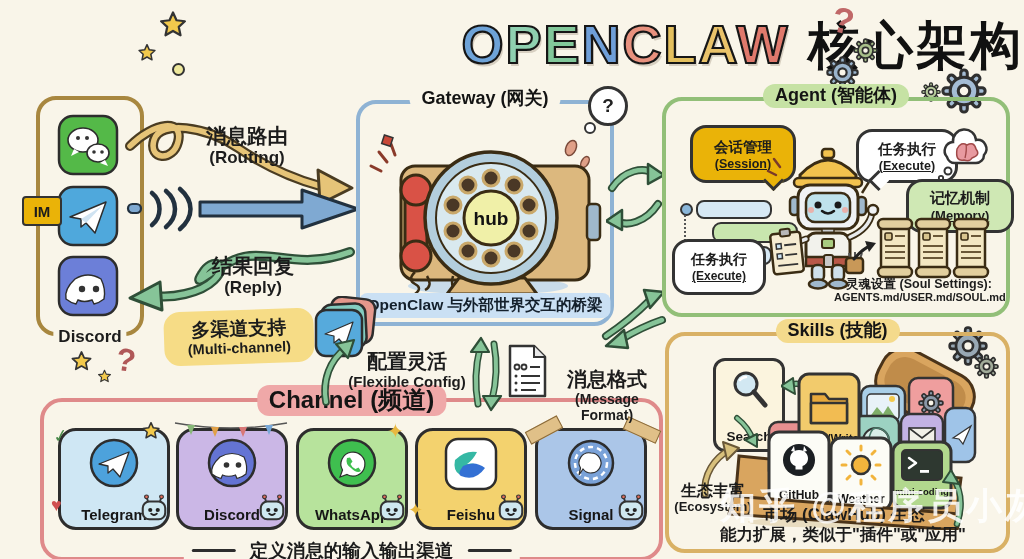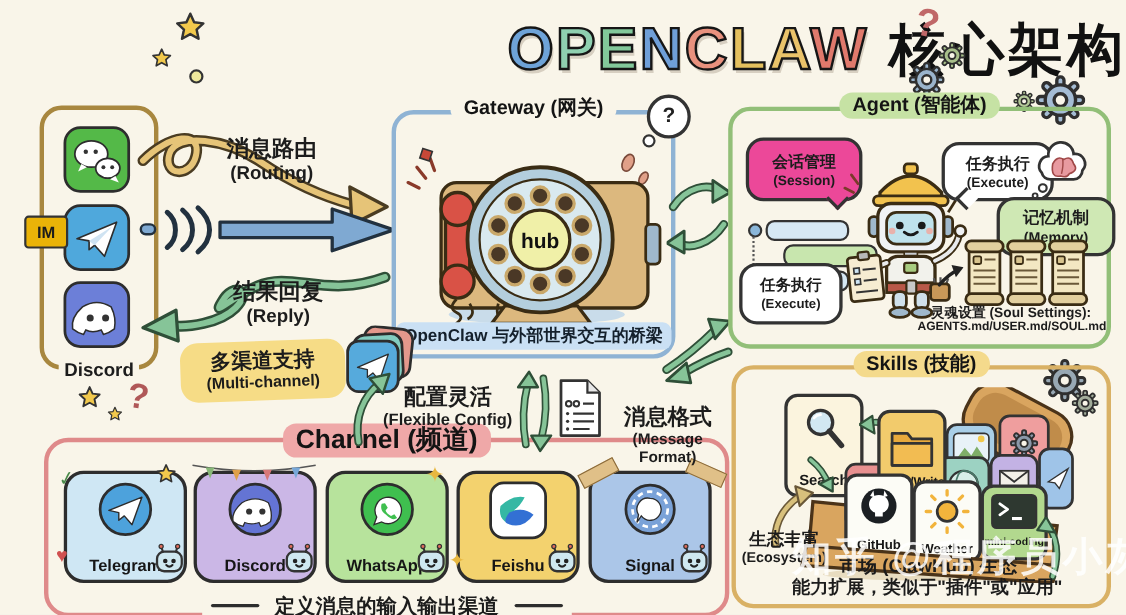--- a/index.html
+++ b/index.html
@@ -13,21 +13,21 @@
   #title-row{left:0;right:0;top:12px;text-align:right;white-space:nowrap;margin-left:16px;}
   #title-row .lt{font-size:54px;font-weight:900;-webkit-text-stroke:2.2px #161616;letter-spacing:2px;text-shadow:2px 3px 0 rgba(60,40,10,.18);}
   .lt0{color:#6ea3d8}.lt1{color:#8fd0b0}.lt2{color:#82c89a}.lt3{color:#6f9fd8}
   .lt4{color:#e8917e}.lt5{color:#e4c05e}.lt6{color:#eac36a}.lt7{color:#e0796c}
   #title-suffix{font-size:51px;font-weight:900;color:#111;margin-left:14px;letter-spacing:3px;}
   
   .frame{position:absolute;border-radius:20px;}
   .box-title{position:absolute;top:-17px;left:50%;transform:translateX(-50%);font-weight:900;font-size:18px;color:#141414;white-space:nowrap;padding:1px 12px;border-radius:12px;line-height:1.2;}
   .bubble{position:absolute;border:3px solid #333;border-radius:16px;background:#fff;display:flex;flex-direction:column;align-items:center;justify-content:center;}
   .bubble .l1{font-size:14.5px;font-weight:900;color:#1c1c1c;white-space:nowrap;}
-  .bubble .l2{font-size:12.5px;font-weight:700;color:#1c1c1c;white-space:nowrap;}
+  .bubble .l2{font-size:12.5px;font-weight:700;color:#1c1c1c;white-space:nowrap;text-decoration:underline;}
   .tailbr::after{content:"";position:absolute;right:12px;bottom:-8px;width:12px;height:12px;background:inherit;border-right:3px solid #333;border-bottom:3px solid #333;transform:rotate(45deg);}
   .tailbl::after{content:"";position:absolute;left:12px;bottom:-8px;width:12px;height:12px;background:inherit;border-left:3px solid #333;border-bottom:3px solid #333;transform:rotate(45deg);}
   .qmark{font-weight:900;color:#b05858;}
   .card{position:absolute;border:3px solid #2d2d2d;border-radius:18px;}
   .card .app-label{position:absolute;bottom:4px;left:0;right:0;text-align:center;font-size:15px;font-weight:900;color:#161616;}
   .pill-line{display:inline-block;height:3px;background:#2d2d2d;border-radius:2px;width:44px;vertical-align:middle;}
   #watermark{left:720px;top:482px;font-size:36px;font-weight:700;color:rgba(255,255,255,.85);white-space:nowrap;letter-spacing:3px;z-index:50;}
   svg{display:block;}
   svg text{font-family:"Liberation Sans","DejaVu Sans",sans-serif;}
 </style>
@@ -223,21 +223,21 @@
     <path d="M10,56 C28,44 44,30 54,20" stroke="#86c498" stroke-width="4.5" fill="none" stroke-linecap="round"></path>
     <polygon points="48,10 68,12 54,28" fill="#86c498" stroke="#2f4f38" stroke-width="2.5" stroke-linejoin="round"></polygon>
     <path d="M66,40 C48,46 34,54 24,60" stroke="#2f4f38" stroke-width="8" fill="none" stroke-linecap="round"></path>
     <path d="M66,40 C48,46 34,54 24,60" stroke="#86c498" stroke-width="4.5" fill="none" stroke-linecap="round"></path>
     <polygon points="28,50 10,66 32,68" fill="#86c498" stroke="#2f4f38" stroke-width="2.5" stroke-linejoin="round"></polygon>
   </svg>
 
   <div class="frame" style="left:662px;top:97px;width:340px;height:212px;border:4px solid #92bf78">
     <div class="box-title" style="background:#c6e2a4">Agent (智能体)</div>
 
-    <div class="bubble tailbr" style="left:12px;top:24px;width:100px;height:52px;background:#ec4899">
+    <div class="bubble tailbr" style="left:24px;top:24px;width:100px;height:52px;background:#eab308">
       <span class="l1">会话管理</span>
       <span class="l2">(Session)</span>
     </div>
 
     <div class="abs" style="left:14px;top:102px;width:9px;height:9px;background:#8ab6d9;border:2px solid #333;border-radius:50%"></div>
     <div class="abs" style="left:18px;top:114px;height:38px;border-left:2px dotted #555"></div>
     <div class="abs" style="left:13px;top:153px;width:10px;height:10px;background:#e8cd7c;border:2px solid #333;border-radius:50%"></div>
     <div class="abs" style="left:30px;top:99px;width:72px;height:15px;background:#d6e8f4;border:2px solid #333;border-radius:8px"></div>
     <div class="abs" style="left:46px;top:121px;width:82px;height:17px;background:#c8e6ae;border:2px solid #333;border-radius:9px"></div>
     <div class="abs" style="left:30px;top:145px;width:72px;height:15px;background:#d6e8f4;border:2px solid #333;border-radius:8px"></div>

